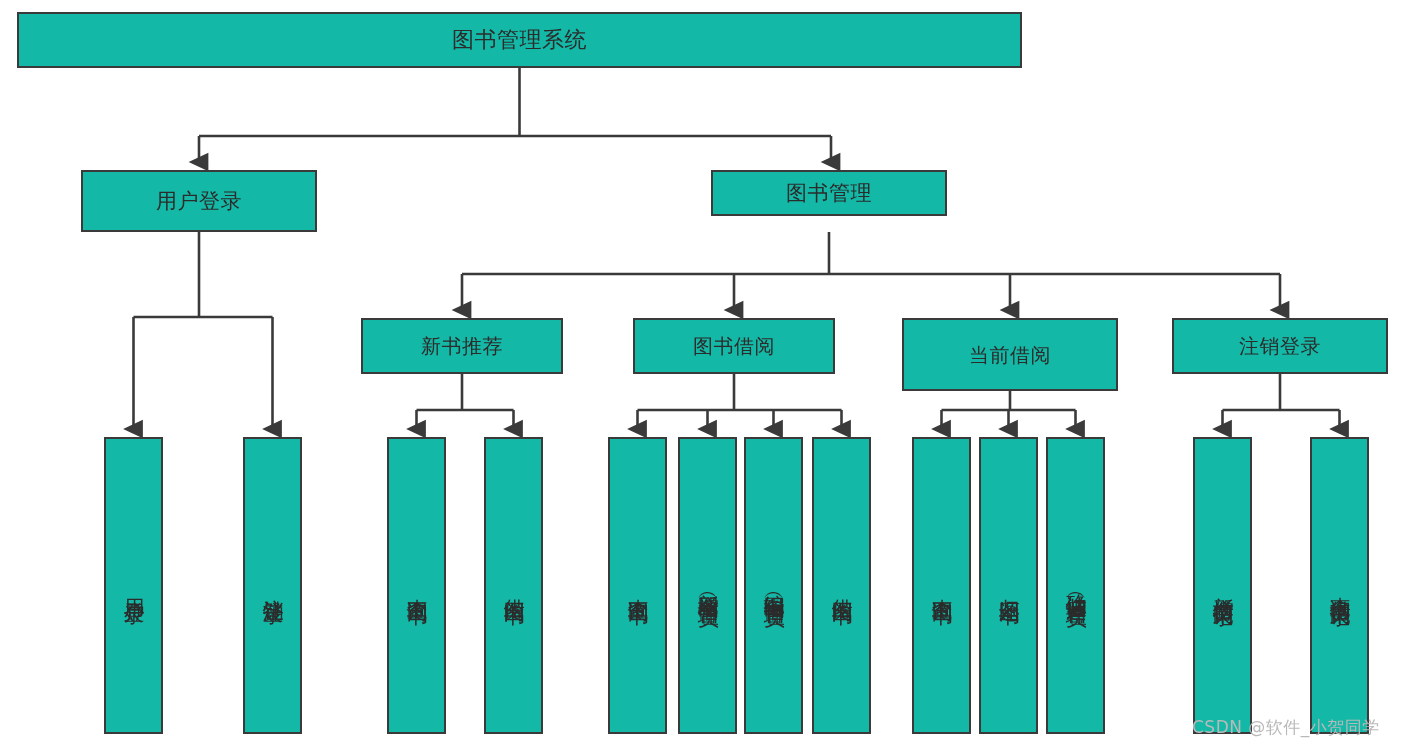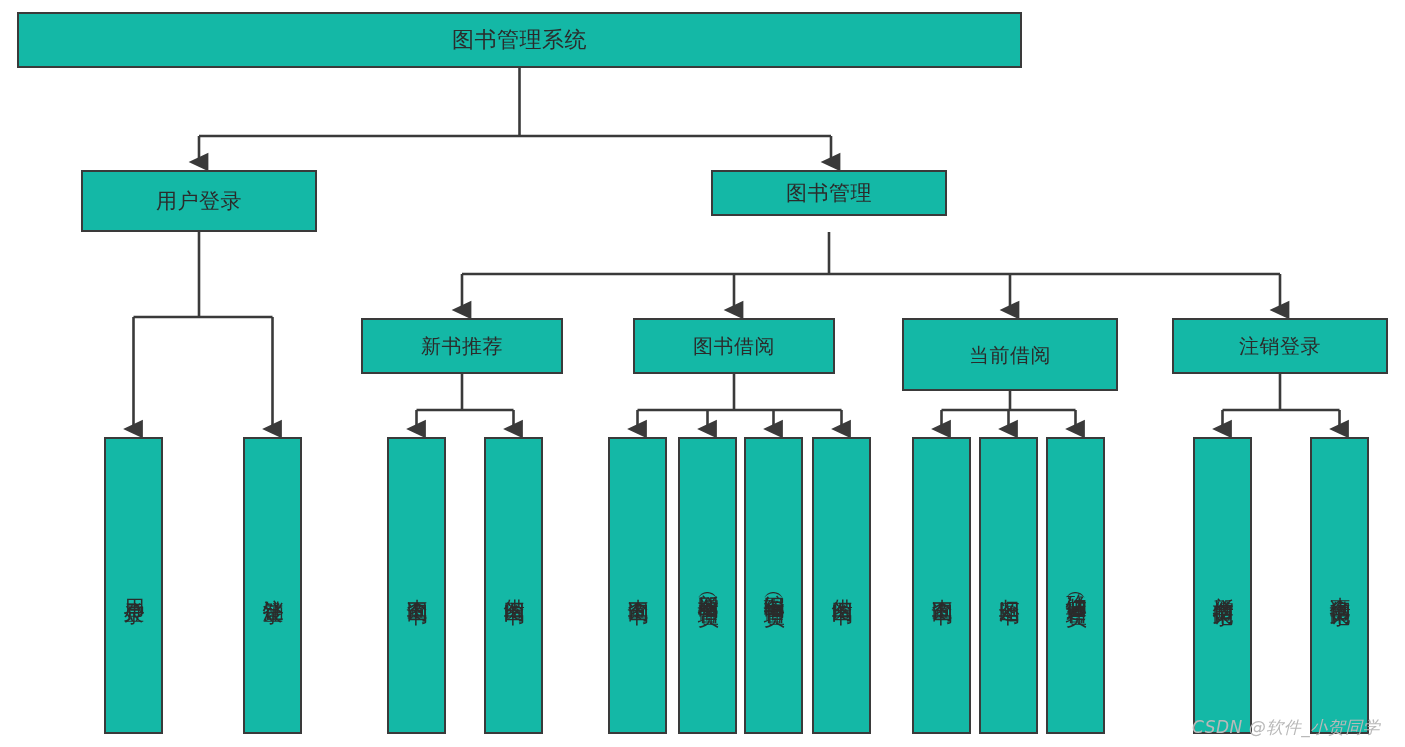--- a/index.html
+++ b/index.html
@@ -58,21 +58,20 @@
     letter-spacing: 2px;
     white-space: nowrap;
   }
   .watermark {
     position: absolute;
     font-size: 17px;
     color: #b9b9b9;
     white-space: nowrap;
     z-index: 5;
     letter-spacing: 0.5px;
-    font-style: italic;
   }
 </style>
 </head>
 <body>
 
 <div id="canvas">
 
   <svg id="connectors" viewBox="0 0 1405 747">
     <defs>
       <marker id="arrow" markerWidth="9" markerHeight="9" refX="4.2" refY="4.2" orient="auto" markerUnits="strokeWidth">

